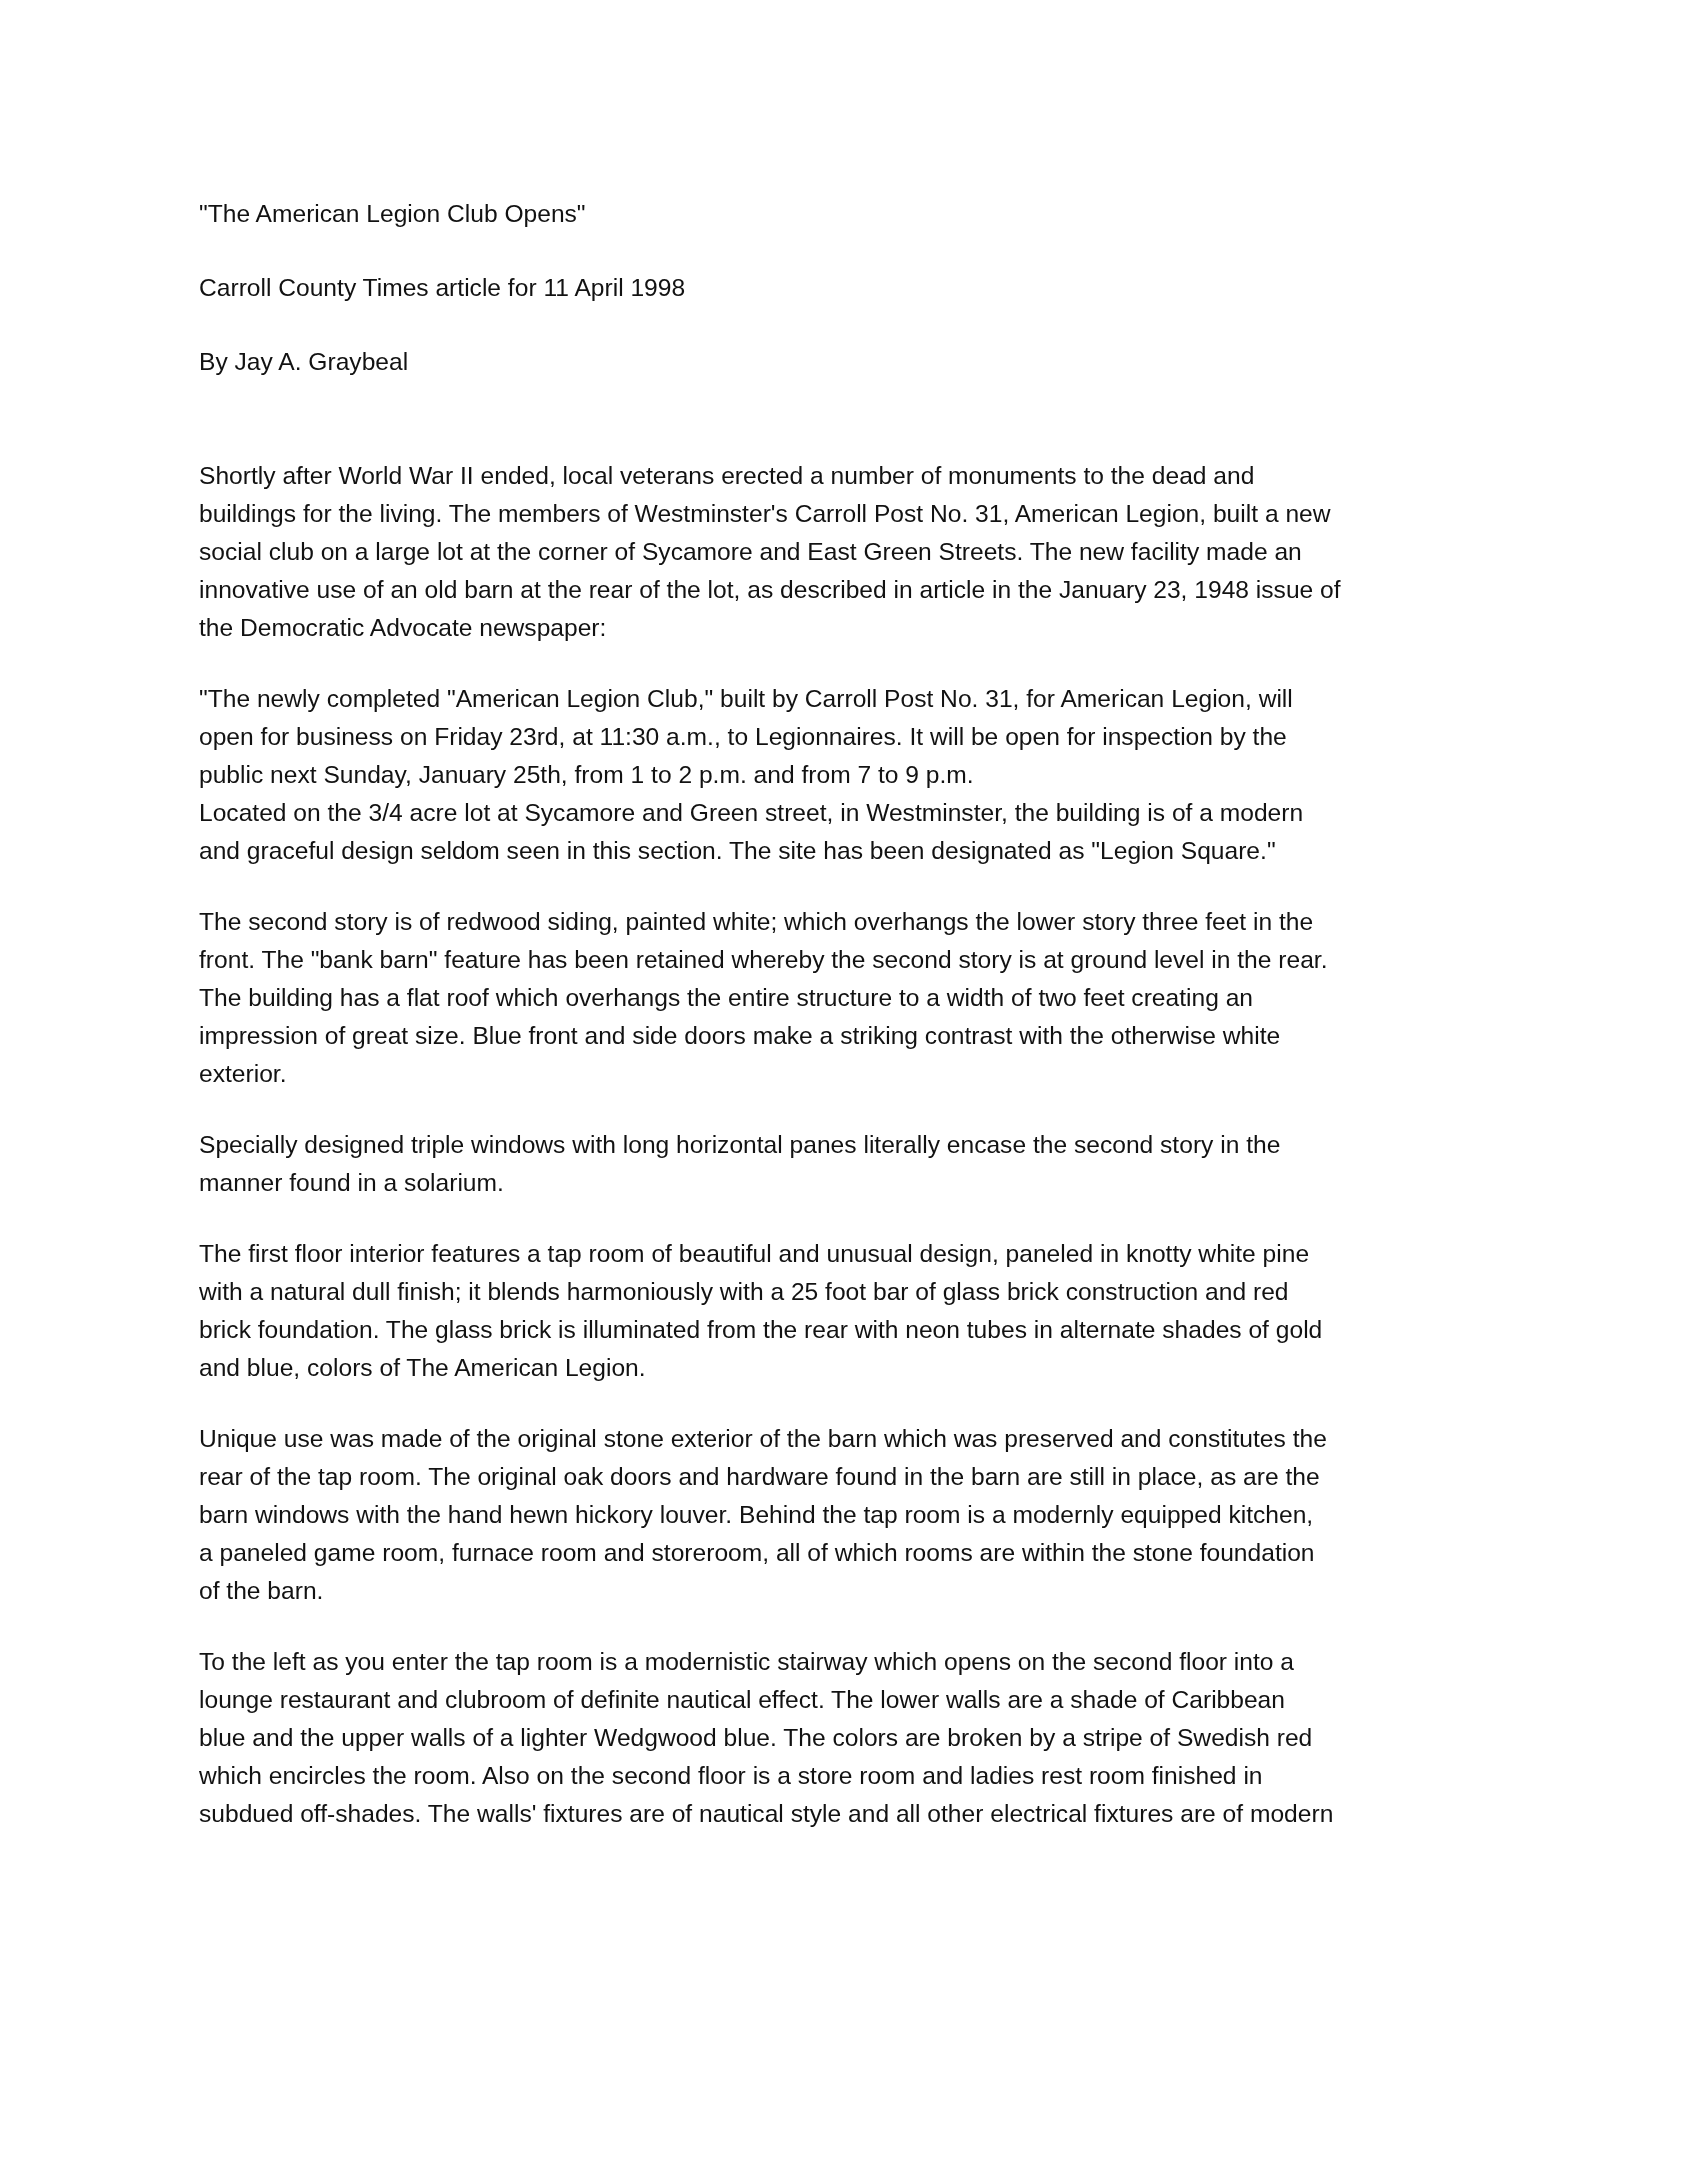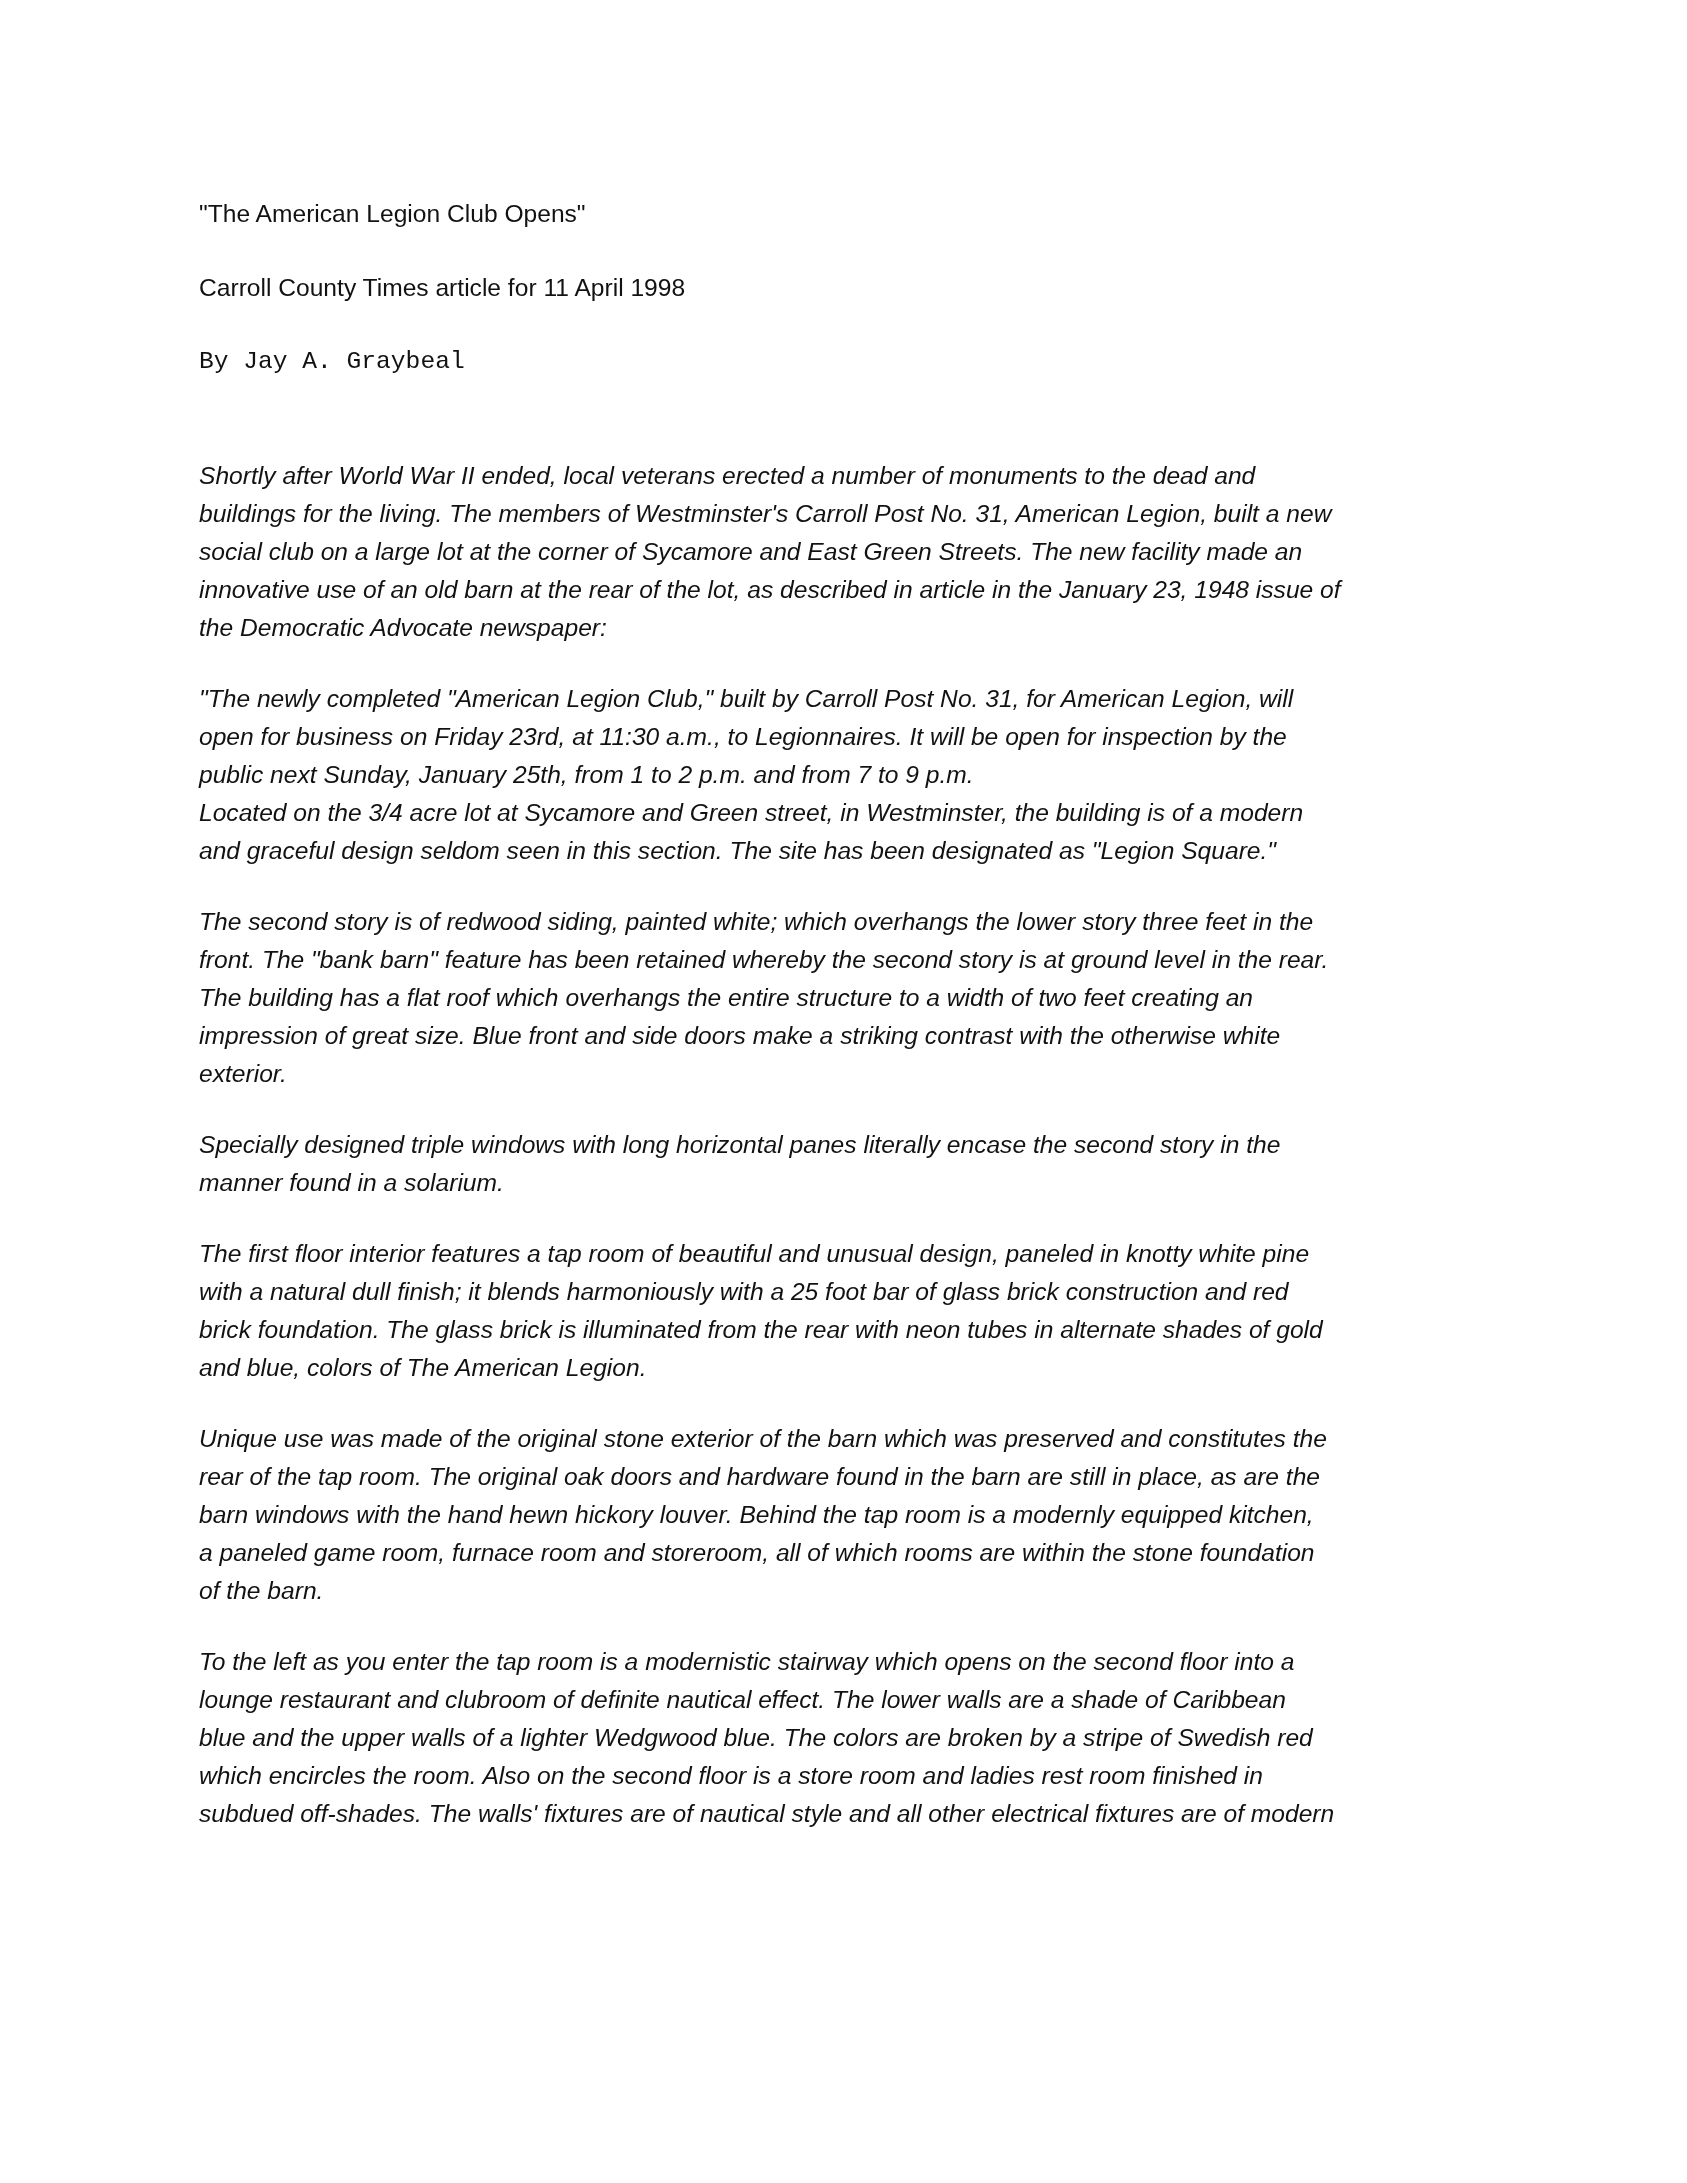--- a/index.html
+++ b/index.html
@@ -19,28 +19,26 @@
     overflow: hidden;
   }
   .hline {
     font-size: 24.6px;
     line-height: 38px;
     white-space: pre;
     margin: 0 0 36px 0;
   }
   .hline.byline {
     margin-bottom: 76px;
-    font-family: Liberation Mono, monospace;
   }
   .para {
     font-size: 24.6px;
     line-height: 38px;
     white-space: pre;
     margin: 0 0 33px 0;
-    font-style: italic;
   }
 </style>
 </head>
 <body>
 
 <div class="page">
   <div>
     <div class="hline">"The American Legion Club Opens"</div>
     <div class="hline">Carroll County Times article for 11 April 1998</div>
     <div class="hline byline">By Jay A. Graybeal</div>

